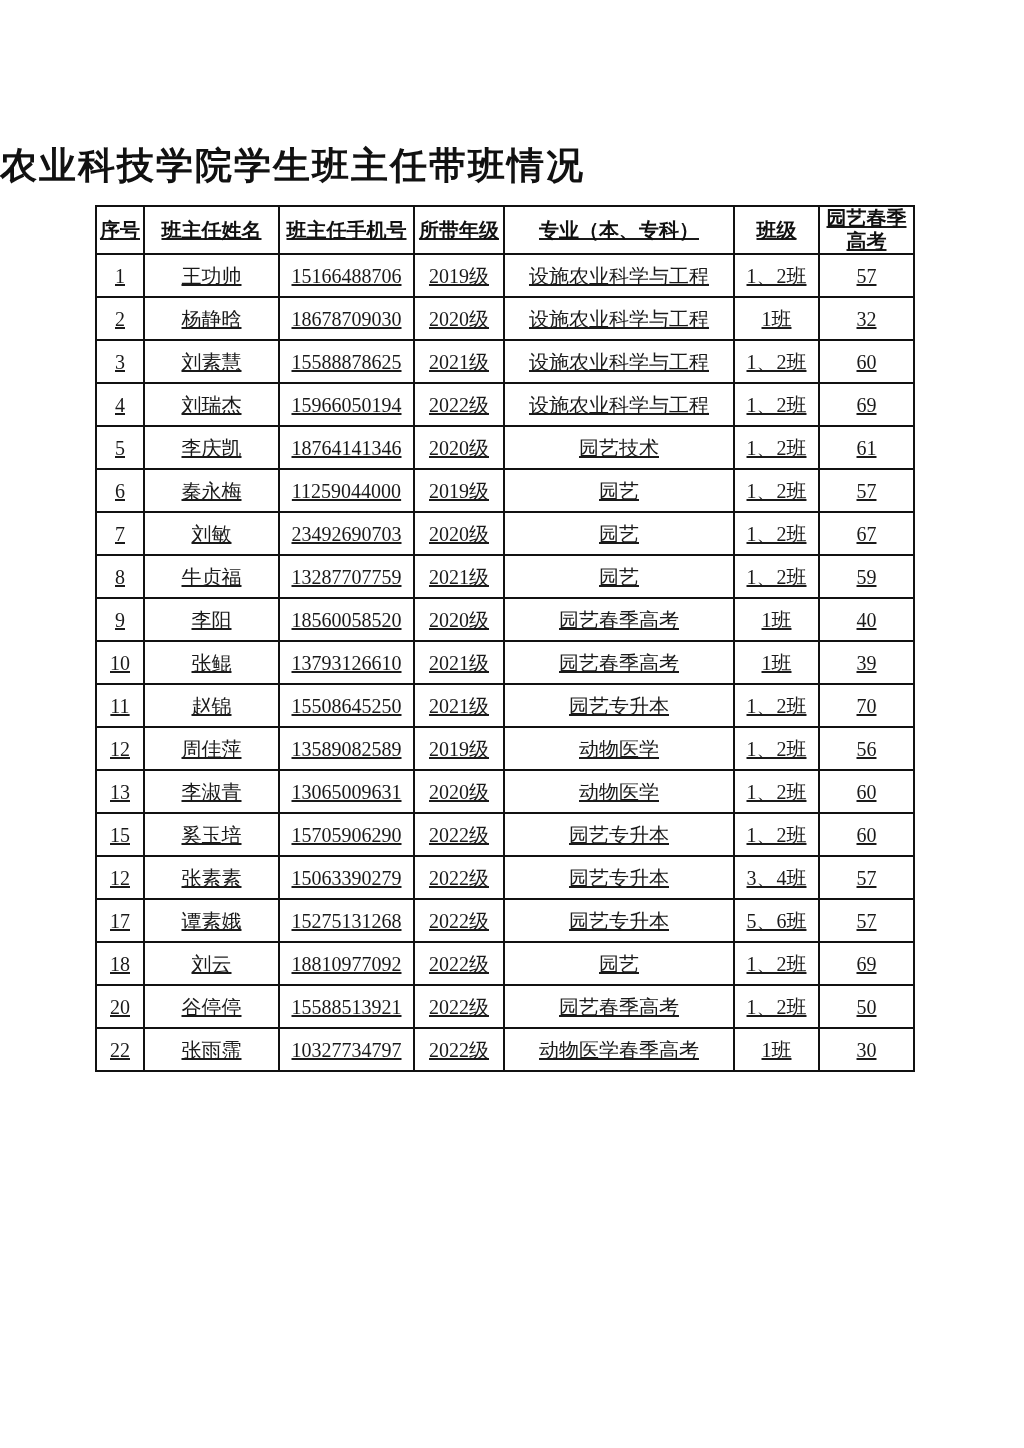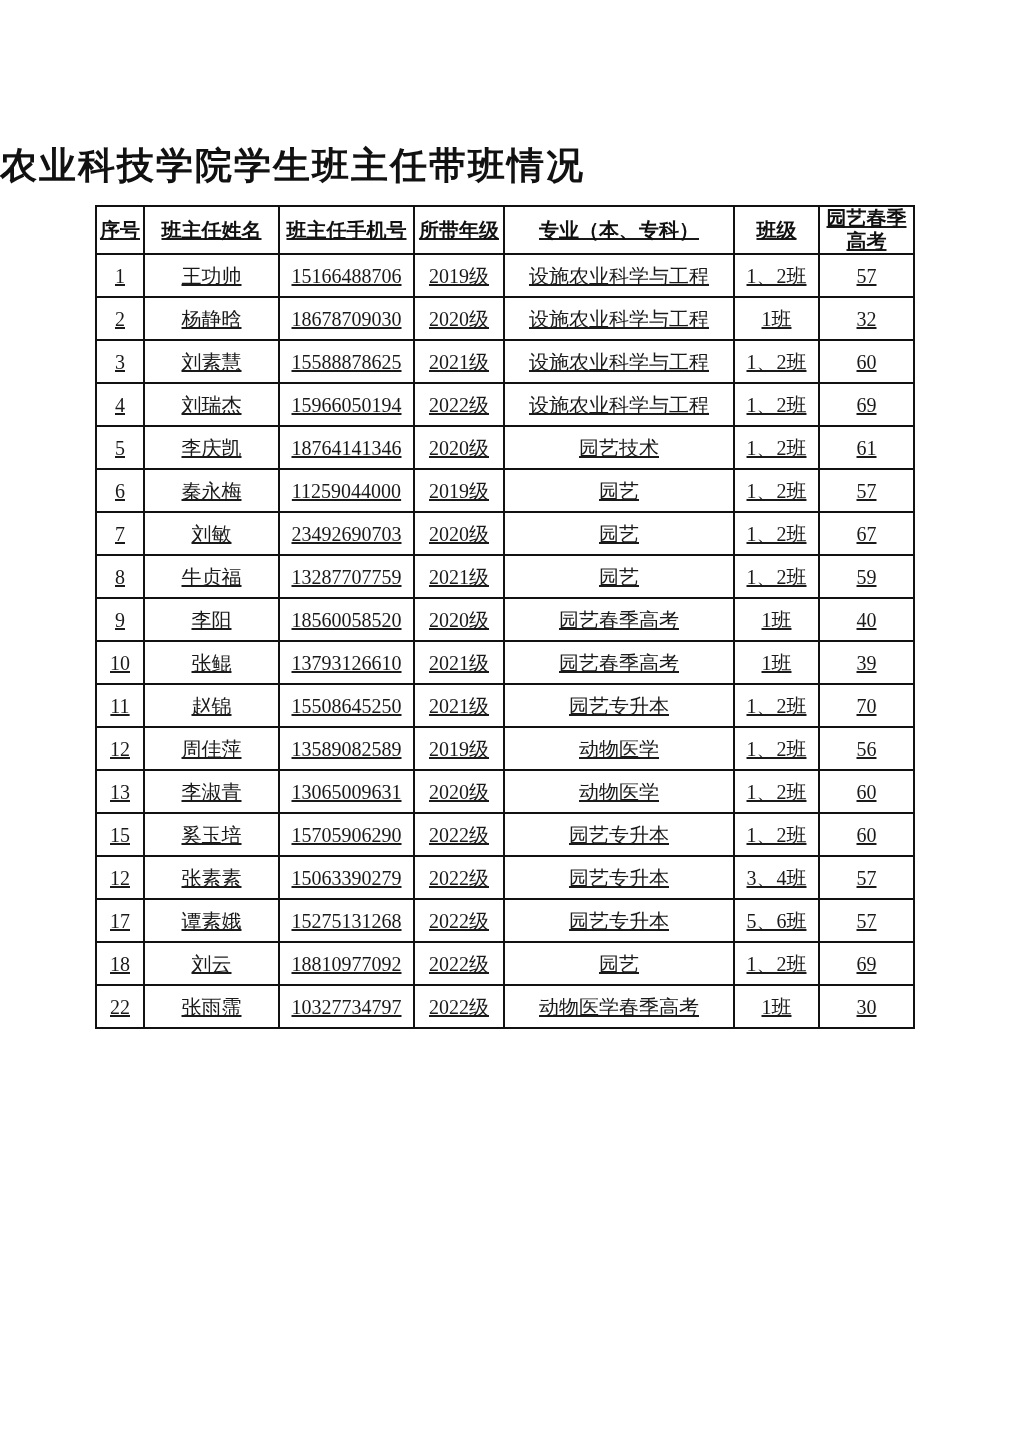--- a/index.html
+++ b/index.html
@@ -240,20 +240,29 @@
         <tr>
           <td>18</td>
           <td>刘云</td>
           <td>18810977092</td>
           <td>2022级</td>
           <td>园艺</td>
           <td>1、2班</td>
           <td>69</td>
         </tr>
         <tr>
+          <td>20</td>
+          <td>谷停停</td>
+          <td>15588513921</td>
+          <td>2022级</td>
+          <td>园艺春季高考</td>
+          <td>1、2班</td>
+          <td>50</td>
+        </tr>
+        <tr>
           <td>22</td>
           <td>张雨霈</td>
           <td>10327734797</td>
           <td>2022级</td>
           <td>动物医学春季高考</td>
           <td>1班</td>
           <td>30</td>
         </tr>
       </tbody>
   </table>

